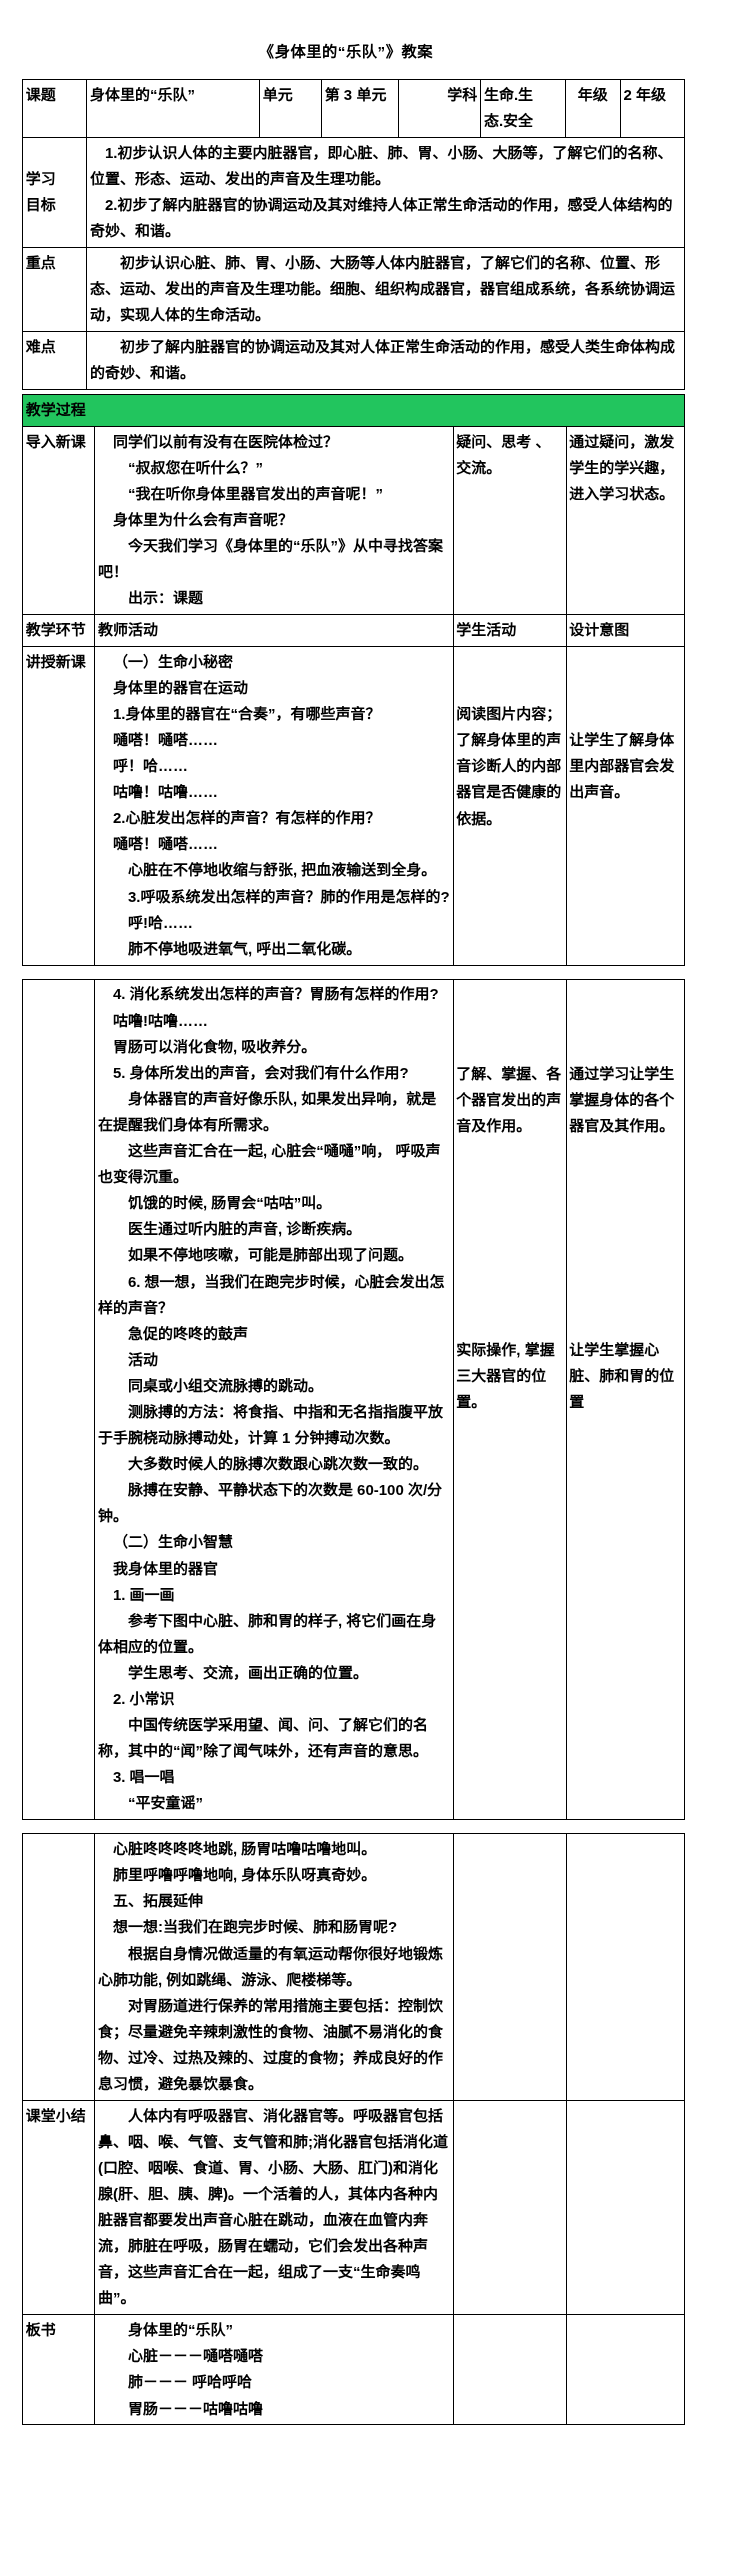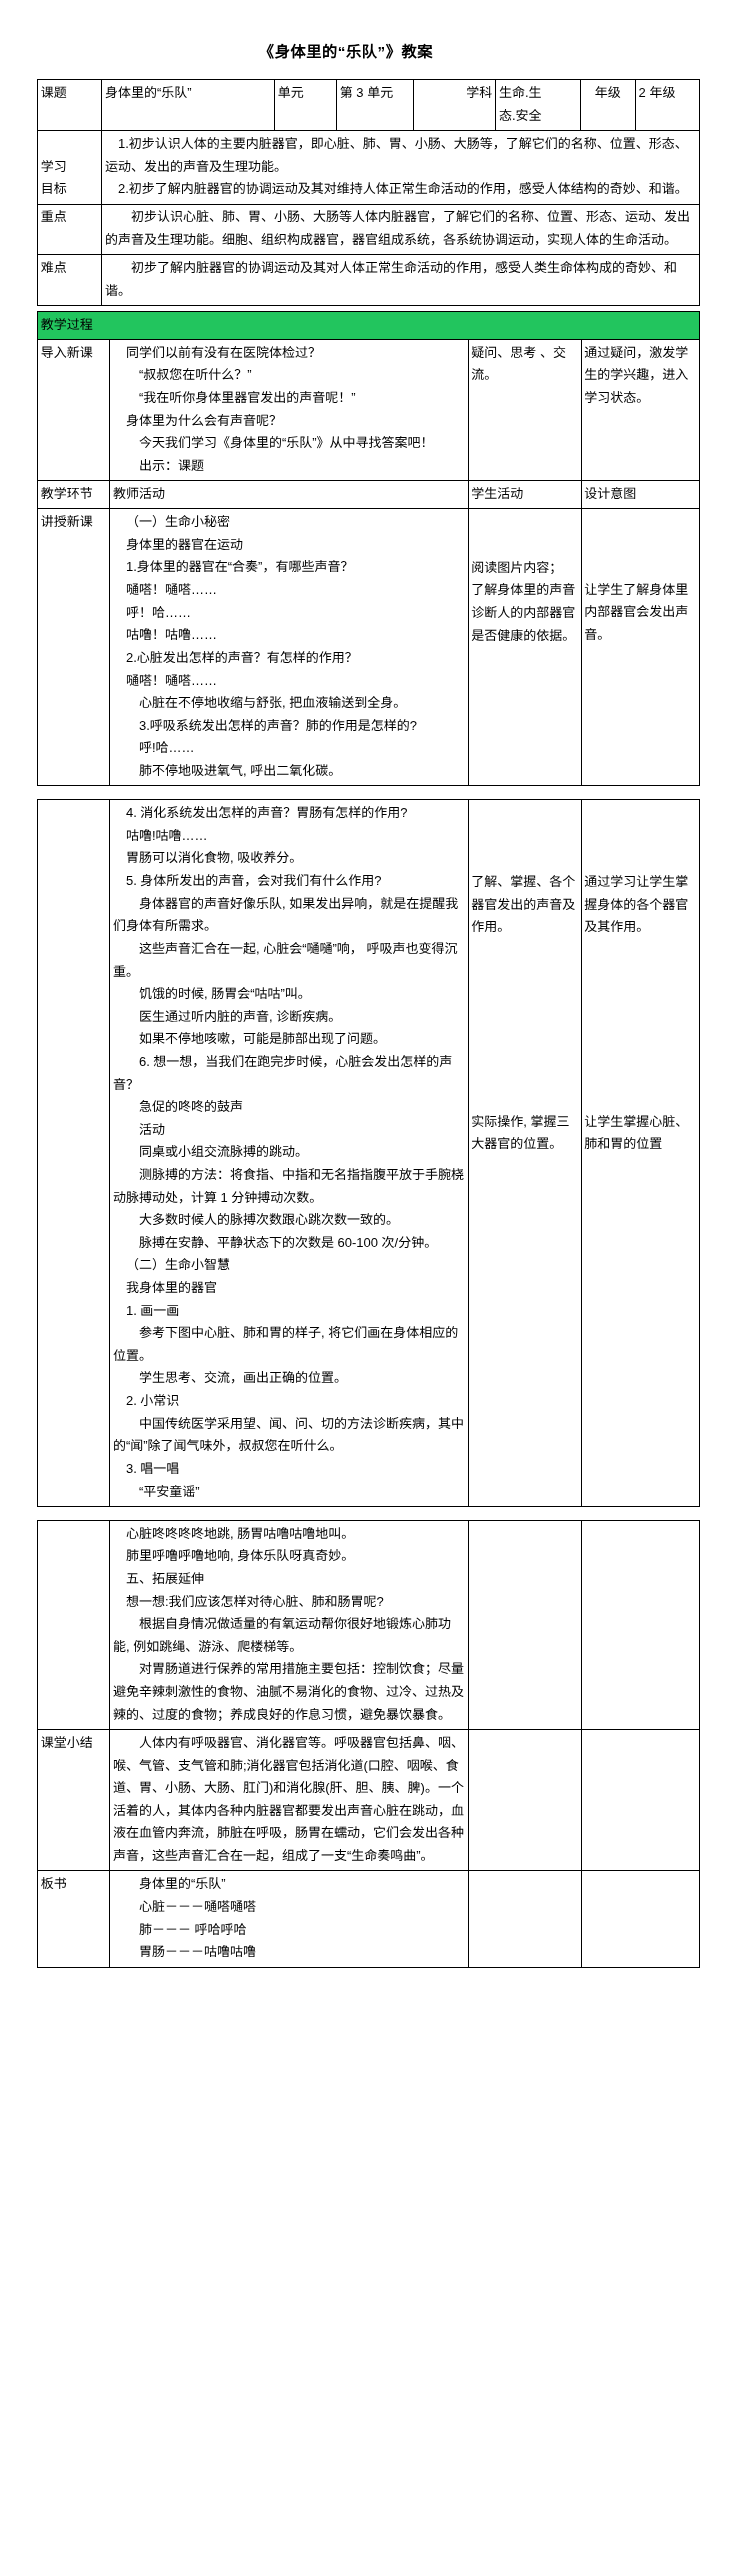--- a/index.html
+++ b/index.html
@@ -10,44 +10,44 @@
   }
   body {
     width: 737px;
     font-family: "Liberation Sans", "DejaVu Sans", sans-serif;
     color: #000000;
   }
   .page {
     width: 692px;
     position: relative;
     box-sizing: border-box;
-    padding: 0 37px;
+    padding: 0 22px;
   }
   .doc-title {
     text-align: center;
     font-weight: bold;
     font-size: 15.3px;
     letter-spacing: 0.5px;
     padding-top: 41px;
     padding-bottom: 16.7px;
     line-height: 1.4;
   }
   table.lp {
     border-collapse: collapse;
     width: 663px;
     table-layout: fixed;
     margin: 0;
   }
   table.lp td, table.lp th {
     border: 0.9px solid #000000;
     vertical-align: top;
     padding: 1.9px 2.8px 2.8px 2.8px;
-    font-size: 13px;
+    font-size: 15px;
     line-height: 1.72;
-    font-weight: normal;
+    font-weight: bold;
     text-align: left;
   }
   .lbl {
     text-align: center;
     white-space: nowrap;
   }
   .ctr { text-align: center; }
   .hdr-band {
     background: #22c55e;
     text-align: center;
@@ -224,21 +224,21 @@
         <p class="ln ind">同桌或小组交流脉搏的跳动。</p>
         <p class="ln ind">测脉搏的方法：将食指、中指和无名指指腹平放于手腕桡动脉搏动处，计算 1 分钟搏动次数。</p>
         <p class="ln ind">大多数时候人的脉搏次数跟心跳次数一致的。</p>
         <p class="ln ind">脉搏在安静、平静状态下的次数是 60-100 次/分钟。</p>
         <p class="ln ind1">（二）生命小智慧</p>
         <p class="ln ind1">我身体里的器官</p>
         <p class="ln ind1">1. 画一画</p>
         <p class="ln ind">参考下图中心脏、肺和胃的样子, 将它们画在身体相应的位置。</p>
         <p class="ln ind">学生思考、交流，画出正确的位置。</p>
         <p class="ln ind1">2. 小常识</p>
-        <p class="ln ind">中国传统医学采用望、闻、问、切的方法诊断疾病，其中的“闻”除了闻气味外，叔叔您在听什么。</p>
+        <p class="ln ind">中国传统医学采用望、闻、问、了解它们的名称，其中的“闻”除了闻气味外，还有声音的意思。</p>
         <p class="ln ind1">3. 唱一唱</p>
         <p class="ln ind">“平安童谣”</p>
       </td>
       <td class="cellbody">
         <div style="height:5.3em"></div>
         <p class="ln">了解、掌握、各个器官发出的声音及作用。</p>
         <div style="height:13.2em"></div>
         <p class="ln">实际操作, 掌握三大器官的位置。</p>
       </td>
       <td class="cellbody">
@@ -260,21 +260,21 @@
         <col style="width:105px">
         <col style="width:110px">
     </colgroup>
     <tbody>
         <tr>
       <td>&nbsp;</td>
       <td class="cellbody">
         <p class="ln ind1">心脏咚咚咚咚地跳, 肠胃咕噜咕噜地叫。</p>
         <p class="ln ind1">肺里呼噜呼噜地响, 身体乐队呀真奇妙。</p>
         <p class="ln ind1">五、拓展延伸</p>
-        <p class="ln ind1">想一想:我们应该怎样对待心脏、肺和肠胃呢?</p>
+        <p class="ln ind1">想一想:当我们在跑完步时候、肺和肠胃呢?</p>
         <p class="ln ind">根据自身情况做适量的有氧运动帮你很好地锻炼心肺功能, 例如跳绳、游泳、爬楼梯等。</p>
         <p class="ln ind">对胃肠道进行保养的常用措施主要包括：控制饮食；尽量避免辛辣刺激性的食物、油腻不易消化的食物、过冷、过热及辣的、过度的食物；养成良好的作息习惯，避免暴饮暴食。</p>
       </td>
       <td>&nbsp;</td>
       <td>&nbsp;</td>
     </tr>
 
 
     <tr>
       <td class="lbl">课堂小结</td>

